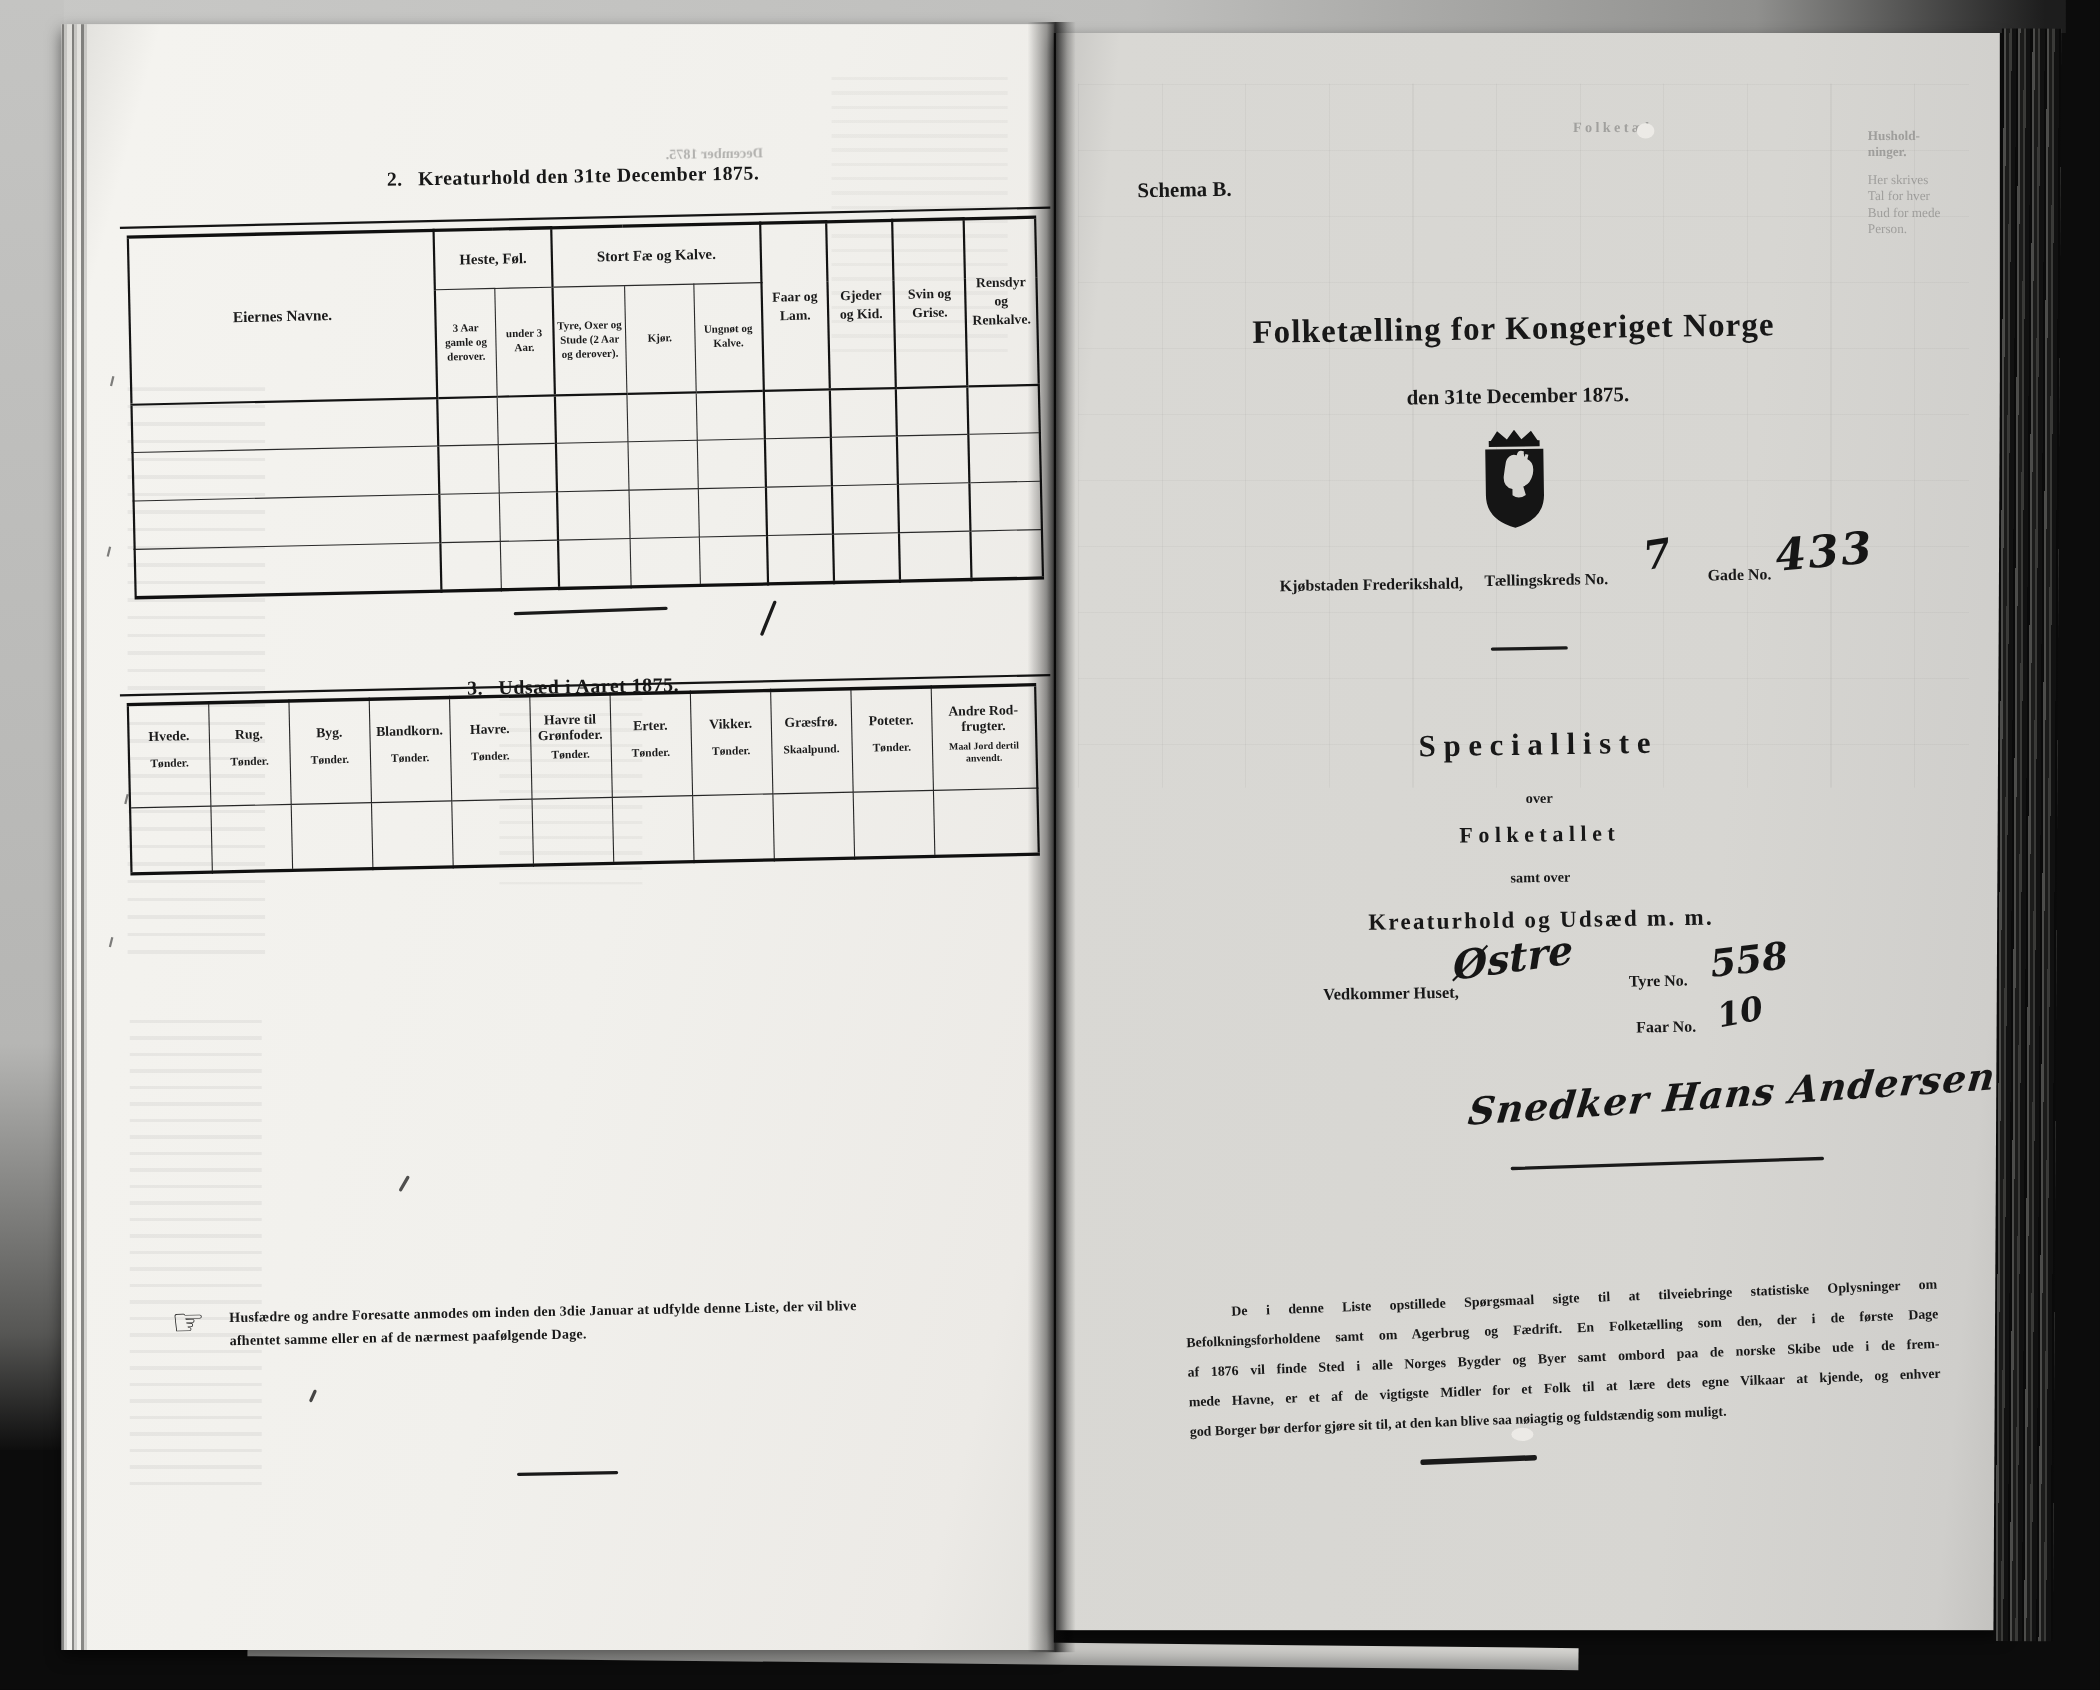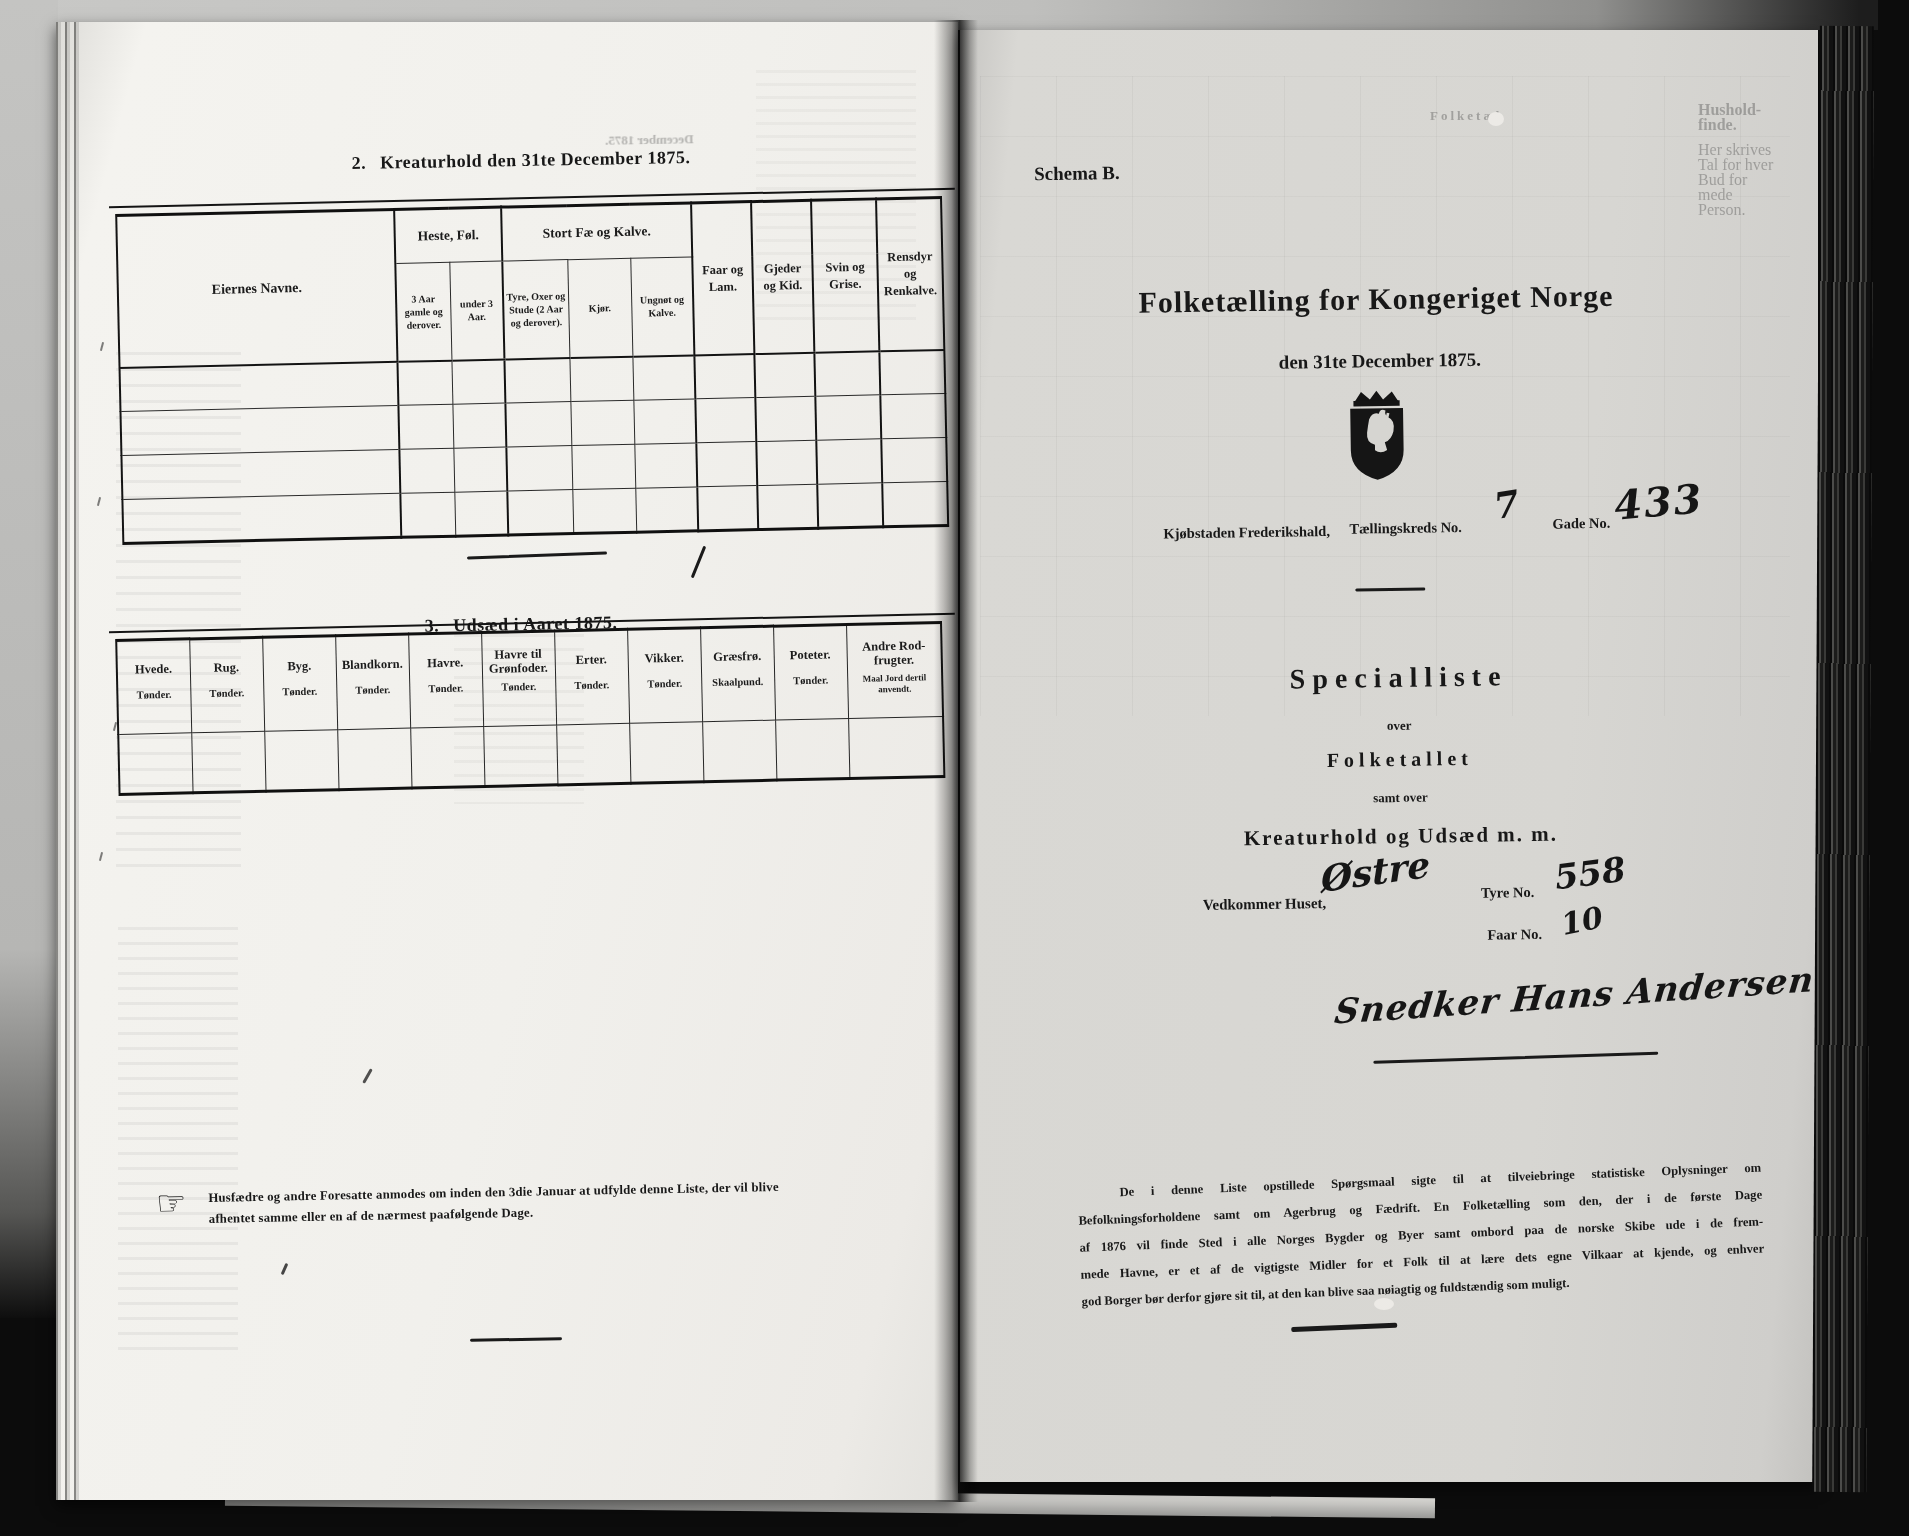--- a/index.html
+++ b/index.html
@@ -284,23 +284,23 @@
       </div>
     </div>
     <div class="abs stroke" style="left:227px;top:1241px;width:3px;height:12px;transform:rotate(24deg);opacity:.8;"></div>
     <div class="abs stroke" style="left:414px;top:1316px;width:92px;height:3px;transform:rotate(-1deg);"></div>
   </div>
 
   <div class="abs right-page">
 
     <div class="abs ghost" style="left:20px;top:46px;width:810px;height:640px;opacity:.9;background:repeating-linear-gradient(to right,rgba(40,40,38,.05) 0 1px,transparent 1px 76px),repeating-linear-gradient(to bottom,rgba(40,40,38,.045) 0 1px,transparent 1px 60px);"></div>
     <div class="abs bleed" style="left:470px;top:78px;font-size:13px;font-weight:bold;letter-spacing:3px;">Folketæl</div>
-    <div class="abs" style="left:738px;top:72px;width:82px;line-height:15px;font-size:16px;">
+    <div class="abs" style="left:738px;top:86px;width:82px;line-height:15px;font-size:12px;">
       <div class="bleed b">Hushold-</div>
-      <div class="bleed b">finde.</div>
+      <div class="bleed b">ninger.</div>
       <div class="bleed" style="margin-top:10px;">Her skrives</div>
       <div class="bleed">Tal for hver</div>
       <div class="bleed">Bud for mede</div>
       <div class="bleed">Person.</div>
     </div>
     <div class="abs spot" style="left:528px;top:82px;width:16px;height:14px;"></div>
     <div class="abs spot" style="left:414px;top:1268px;width:20px;height:12px;"></div>
 
     <div class="rp-rot">
       <div class="abs schema printed" style="left:72px;top:128px;">Schema B.</div>

